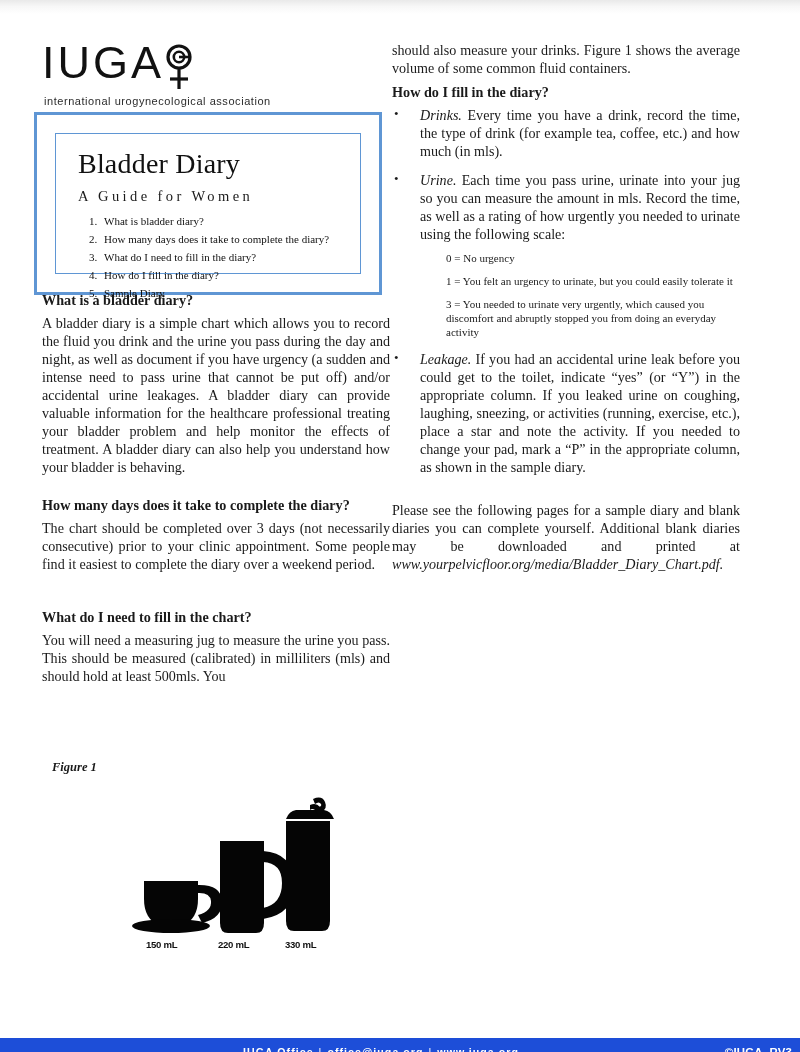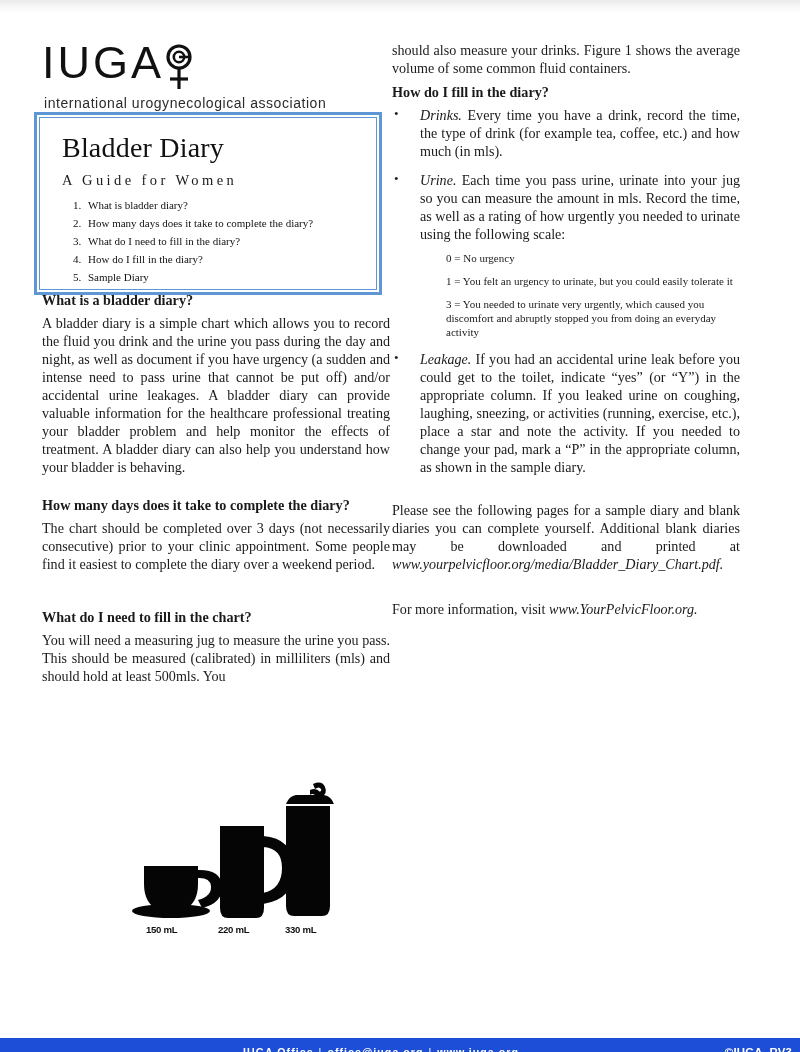--- a/index.html
+++ b/index.html
@@ -48,38 +48,38 @@
   }
   .venus {
     position: relative;
     width: 34px;
     height: 48px;
     margin-left: -2px;
     margin-top: 1px;
   }
   .logo-tagline {
     font-family: "Liberation Sans", sans-serif;
-    font-size: 14px;
+    font-size: 11px;
     letter-spacing: 0.55px;
     color: #2b2b2b;
     margin-top: 4px;
     margin-left: 2px;
   }
 
   
   .title-box {
     position: absolute;
     left: 34px;
     top: 112px;
     width: 348px;
     height: 183px;
     border: 3px solid #5f96d4;
     background: #ffffff;
     box-sizing: border-box;
-    padding: 2px;
+    padding: 18px;
   }
   .title-box-inner {
     border: 1px solid #5f96d4;
     width: 100%;
     height: 100%;
     box-sizing: border-box;
     padding: 12px 18px 8px 22px;
   }
   .doc-title {
     font-size: 28px;
@@ -308,24 +308,24 @@
         <span class="it">Leakage.</span><span> If you had an accidental urine leak before you could get to the toilet, indicate “yes” (or “Y”) in the appropriate column. If you leaked urine on coughing, laughing, sneezing, or activities (running, exercise, etc.), place a star and note the activity. If you needed to change your pad, mark a “P” in the appropriate column, as shown in the sample diary.</span>
       </li>
     </ul>
 
     <div class="gap-md"></div>
 
     <p class="body"><span>Please see the following pages for a sample diary and blank diaries you can complete yourself. Additional blank diaries may be downloaded and printed at </span><span class="it">www.yourpelvicfloor.org/media/Bladder_Diary_Chart.pdf.</span></p>
 
     <div class="gap-md"></div>
 
-    <p class="body"><span>For more information, visit </span><span class="it">www.YourPelvicFloor.org.</span></p>
   </div>
 
   <div class="figure-wrap">
+    <div class="fig-label">Figure 1</div>
     <div class="fig-art">
       <svg viewBox="0 0 348 150" width="348" height="150" aria-hidden="true">
 
         <g fill="#050505">
           <path d="M110 92 h54 v18 q0 20 -15 26 h-24 q-15 -6 -15 -26 z"></path>
           <path d="M163 96 q24 -1 25 16 q1 17 -20 22 l-4 -8 q14 -4 13 -14 q-1 -9 -14 -8 z"></path>
           <ellipse cx="137" cy="137" rx="39" ry="7"></ellipse>
         </g>
 
         <g fill="#050505">

